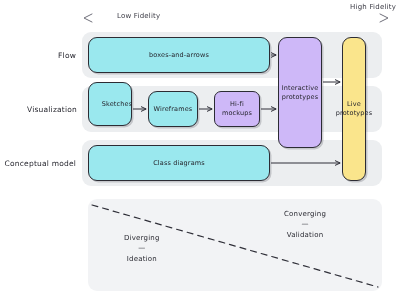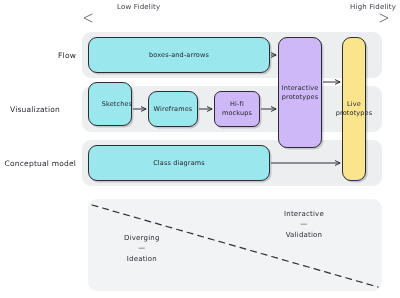--- a/index.html
+++ b/index.html
@@ -21,21 +21,21 @@
   }
 
   
   .fidelity-label {
     position: absolute;
     font-size: 7px;
     color: #3a3a44;
     letter-spacing: .2px;
     white-space: nowrap;
   }
-  #fidelity-low  { left: 79px;  top: 3px; padding-left: 38px; }
+  #fidelity-low  { left: 79px;  top: 12px; padding-left: 38px; }
   #fidelity-high { right: 4px;  top: 3px; }
   #fidelity-arrow {
     position: absolute;
     left: 80px;
     top: 13px;
     width: 312px;
     height: 10px;
   }
 
   
@@ -50,21 +50,21 @@
 
   .row-label {
     position: absolute;
     font-size: 7.5px;
     color: #27272f;
     text-align: right;
     white-space: nowrap;
     letter-spacing: .2px;
   }
   #label-flow       { right: 324px; top: 51px; }
-  #label-visual     { right: 340px; top: 105px; }
+  #label-visual     { right: 323px; top: 105px; }
   #label-conceptual { right: 324px; top: 159px; margin-left: 25px; }
 
   
   .node {
     position: absolute;
     box-sizing: border-box;
     border: 1.3px solid #2c2c34;
     border-radius: 7px;
     display: flex;
     align-items: center;
@@ -197,19 +197,19 @@
       <line x1="4" y1="6" x2="290" y2="88" stroke="#2f2f38" stroke-width="1.2" stroke-dasharray="6 5" stroke-linecap="round"></line>
     </svg>
 
     <div class="phase" id="phase-diverging">
       <span>Diverging</span>
       <span class="sep">—</span>
       <span>Ideation</span>
     </div>
 
     <div class="phase" id="phase-converging">
-      <span>Interactive</span>
+      <span>Converging</span>
       <span class="sep">—</span>
       <span>Validation</span>
     </div>
   </div>
 
 </div>
 
 </body></html>

